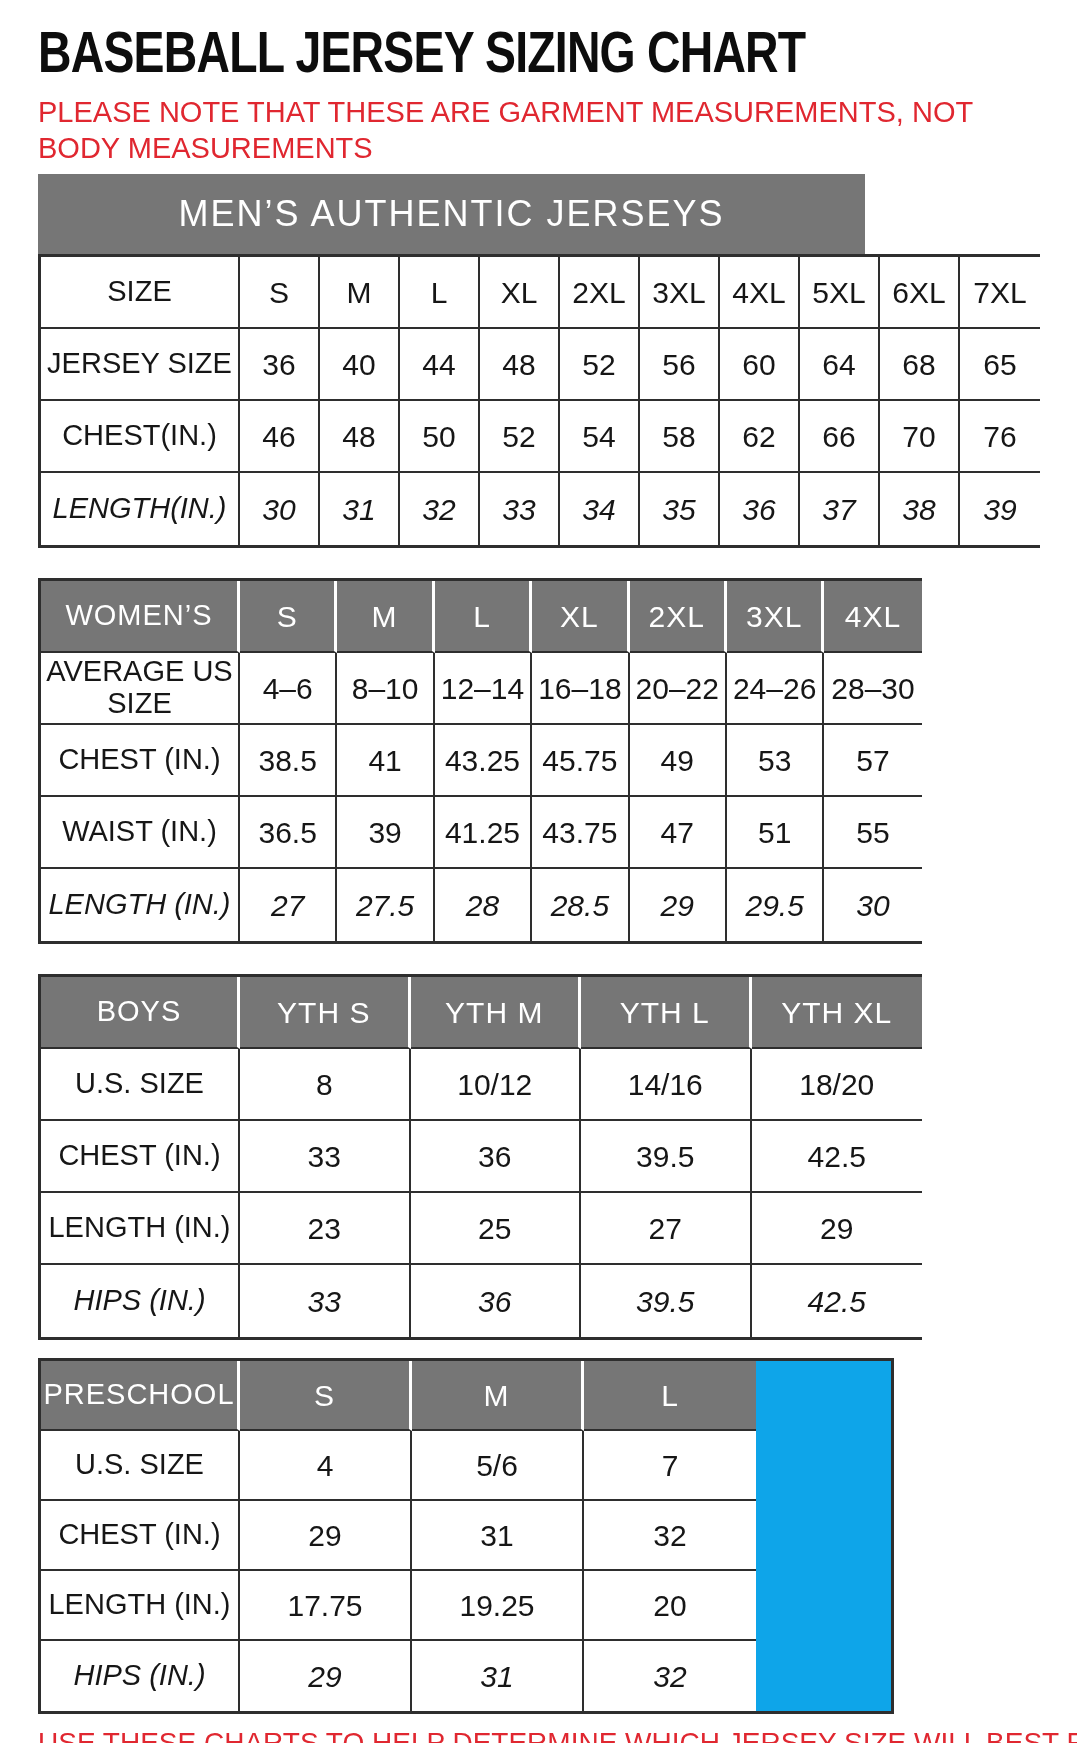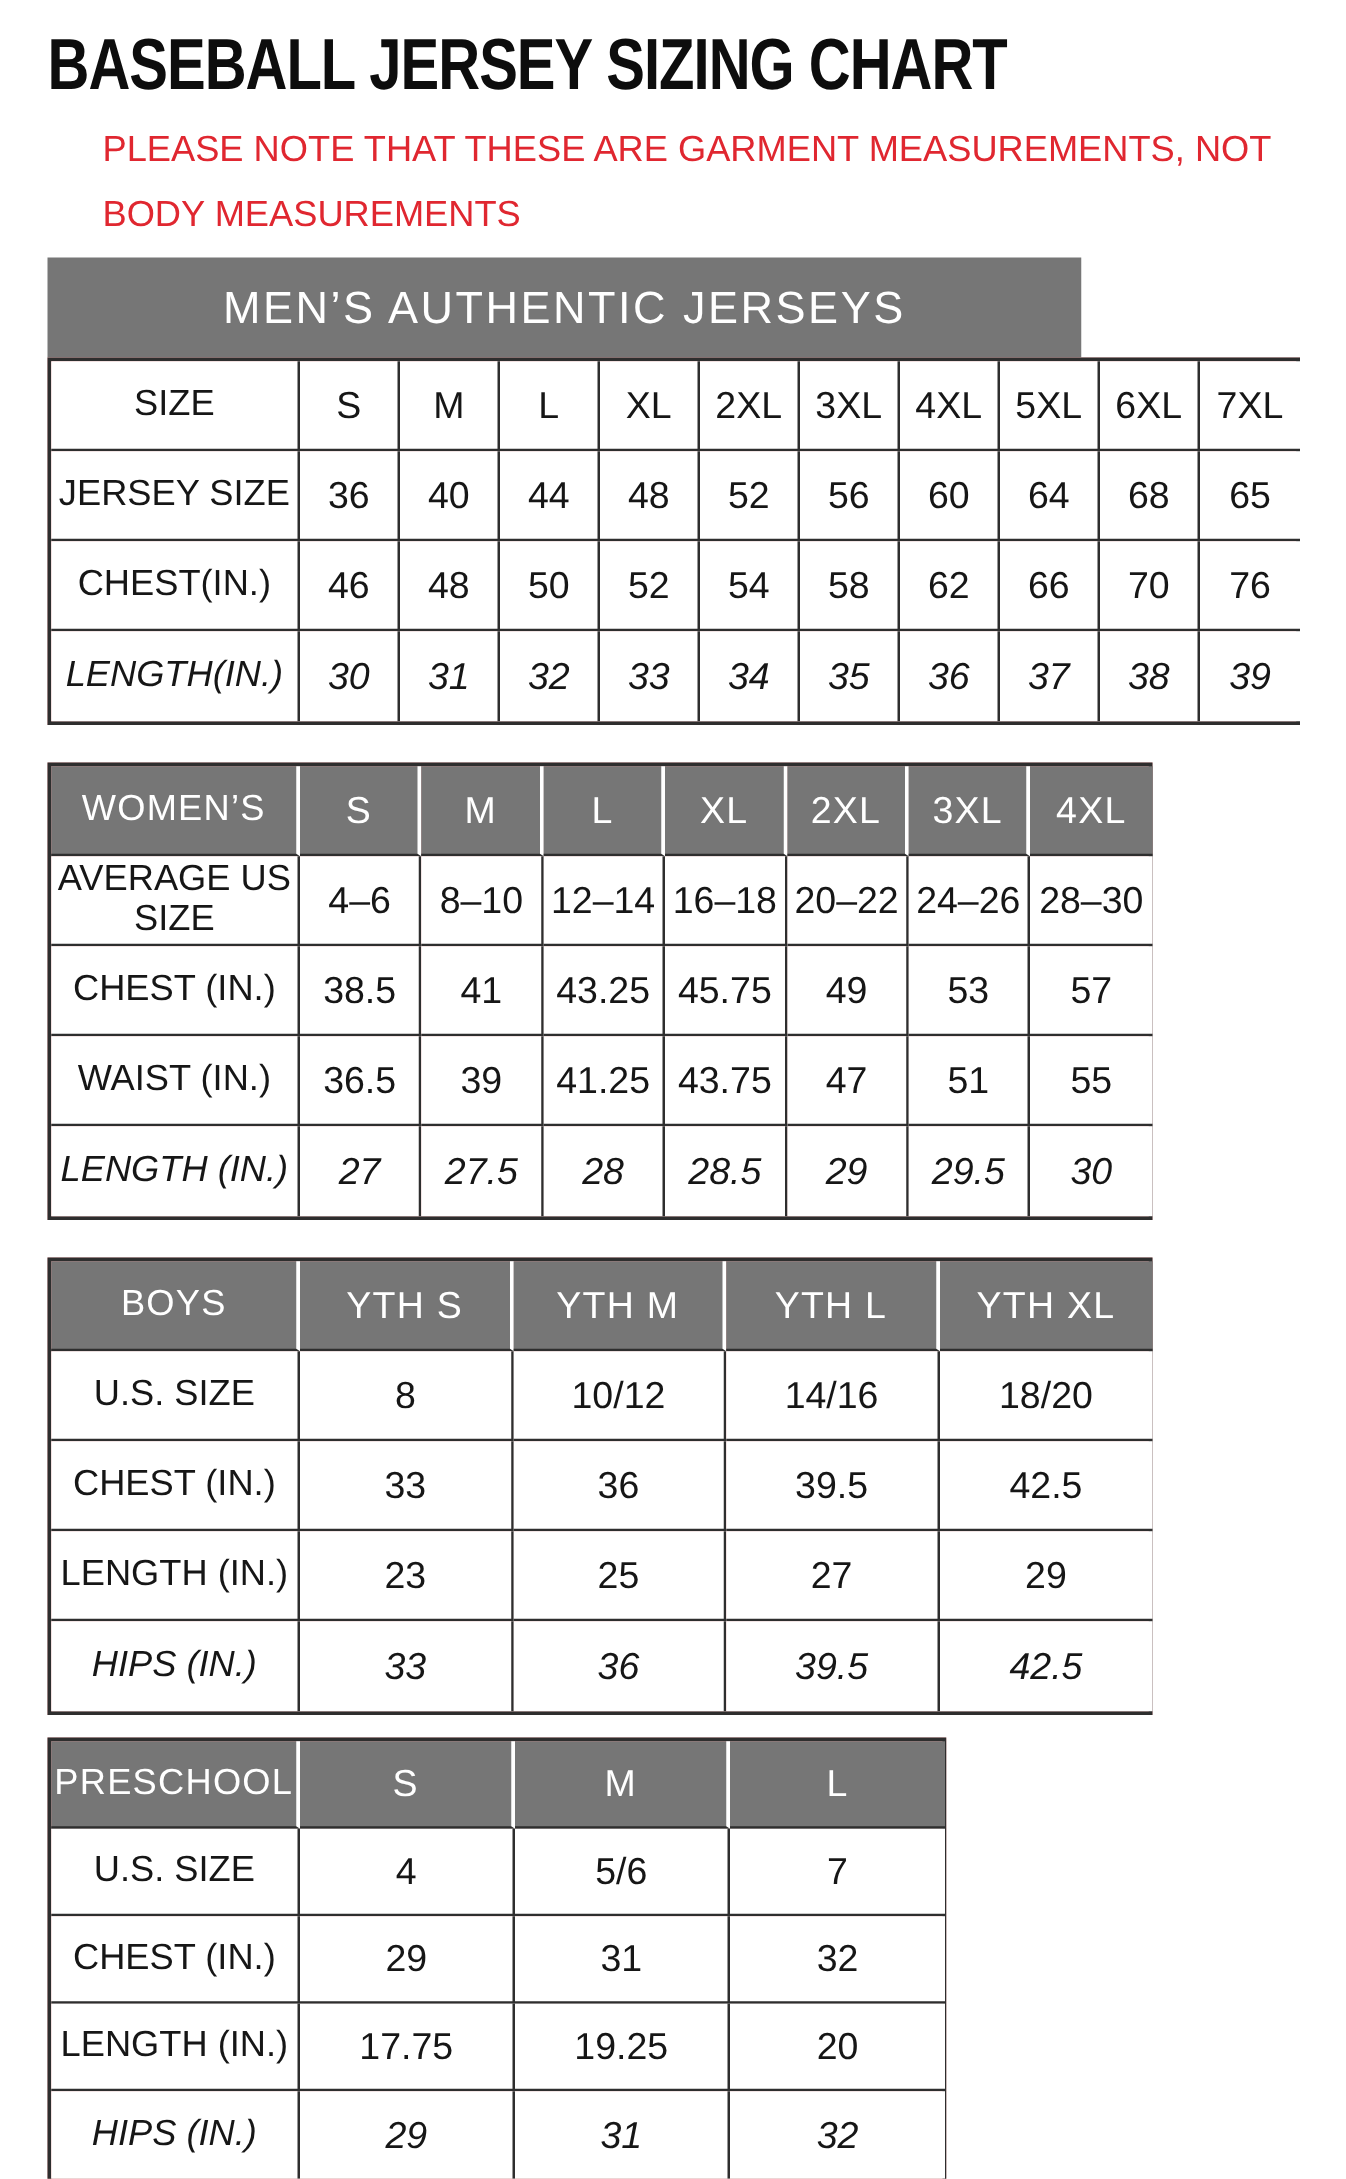--- a/index.html
+++ b/index.html
@@ -19,24 +19,23 @@
     letter-spacing: -1px;
     color: #0d0d0d;
     transform: scaleX(0.8);
     transform-origin: left center;
     white-space: nowrap;
   }
   .note {
     margin-top: 10px;
     max-width: 965px;
     font-size: 29px;
-    line-height: 52px;
+    line-height: 36px;
     color: #e02730;
     font-weight: 400;
-    margin-left: 44px;
   }
   .table-wrap { margin-top: 0; }
   .table-wrap.mens { margin-top: 8px; }
   .table-wrap.womens { margin-top: 30px; }
   .table-wrap.boys { margin-top: 30px; }
   .table-wrap.preschool { margin-top: 18px; }
 
   .banner {
     width: 827px;
     height: 80px;
@@ -45,26 +44,26 @@
     display: flex;
     align-items: center;
     justify-content: center;
     font-size: 36px;
     letter-spacing: 2px;
     font-weight: 400;
   }
   .grid {
     display: grid;
     border: 3px solid #2e2e2e;
-    background: #fca5a5;
+    background: #0ea5e9;
   }
   .cols-mens      { grid-template-columns: 199px repeat(10, 80px); grid-auto-rows: 72px; width: 1002px; }
   .cols-womens    { grid-template-columns: 199px repeat(7, 97.4px); grid-auto-rows: 72px; width: 884px; }
   .cols-boys      { grid-template-columns: 199px repeat(4, 170.5px); grid-auto-rows: 72px; width: 884px; }
-  .cols-preschool { grid-template-columns: 199px repeat(3, 172px); grid-auto-rows: 70px; width: 719px; }
+  .cols-preschool { grid-template-columns: 199px repeat(3, 172px); grid-auto-rows: 70px; width: 856px; }
 
   .cell {
     display: flex;
     align-items: center;
     justify-content: center;
     border-right: 2px solid #2e2e2e;
     border-bottom: 2px solid #2e2e2e;
     font-size: 30px;
     color: #161616;
     text-align: center;

